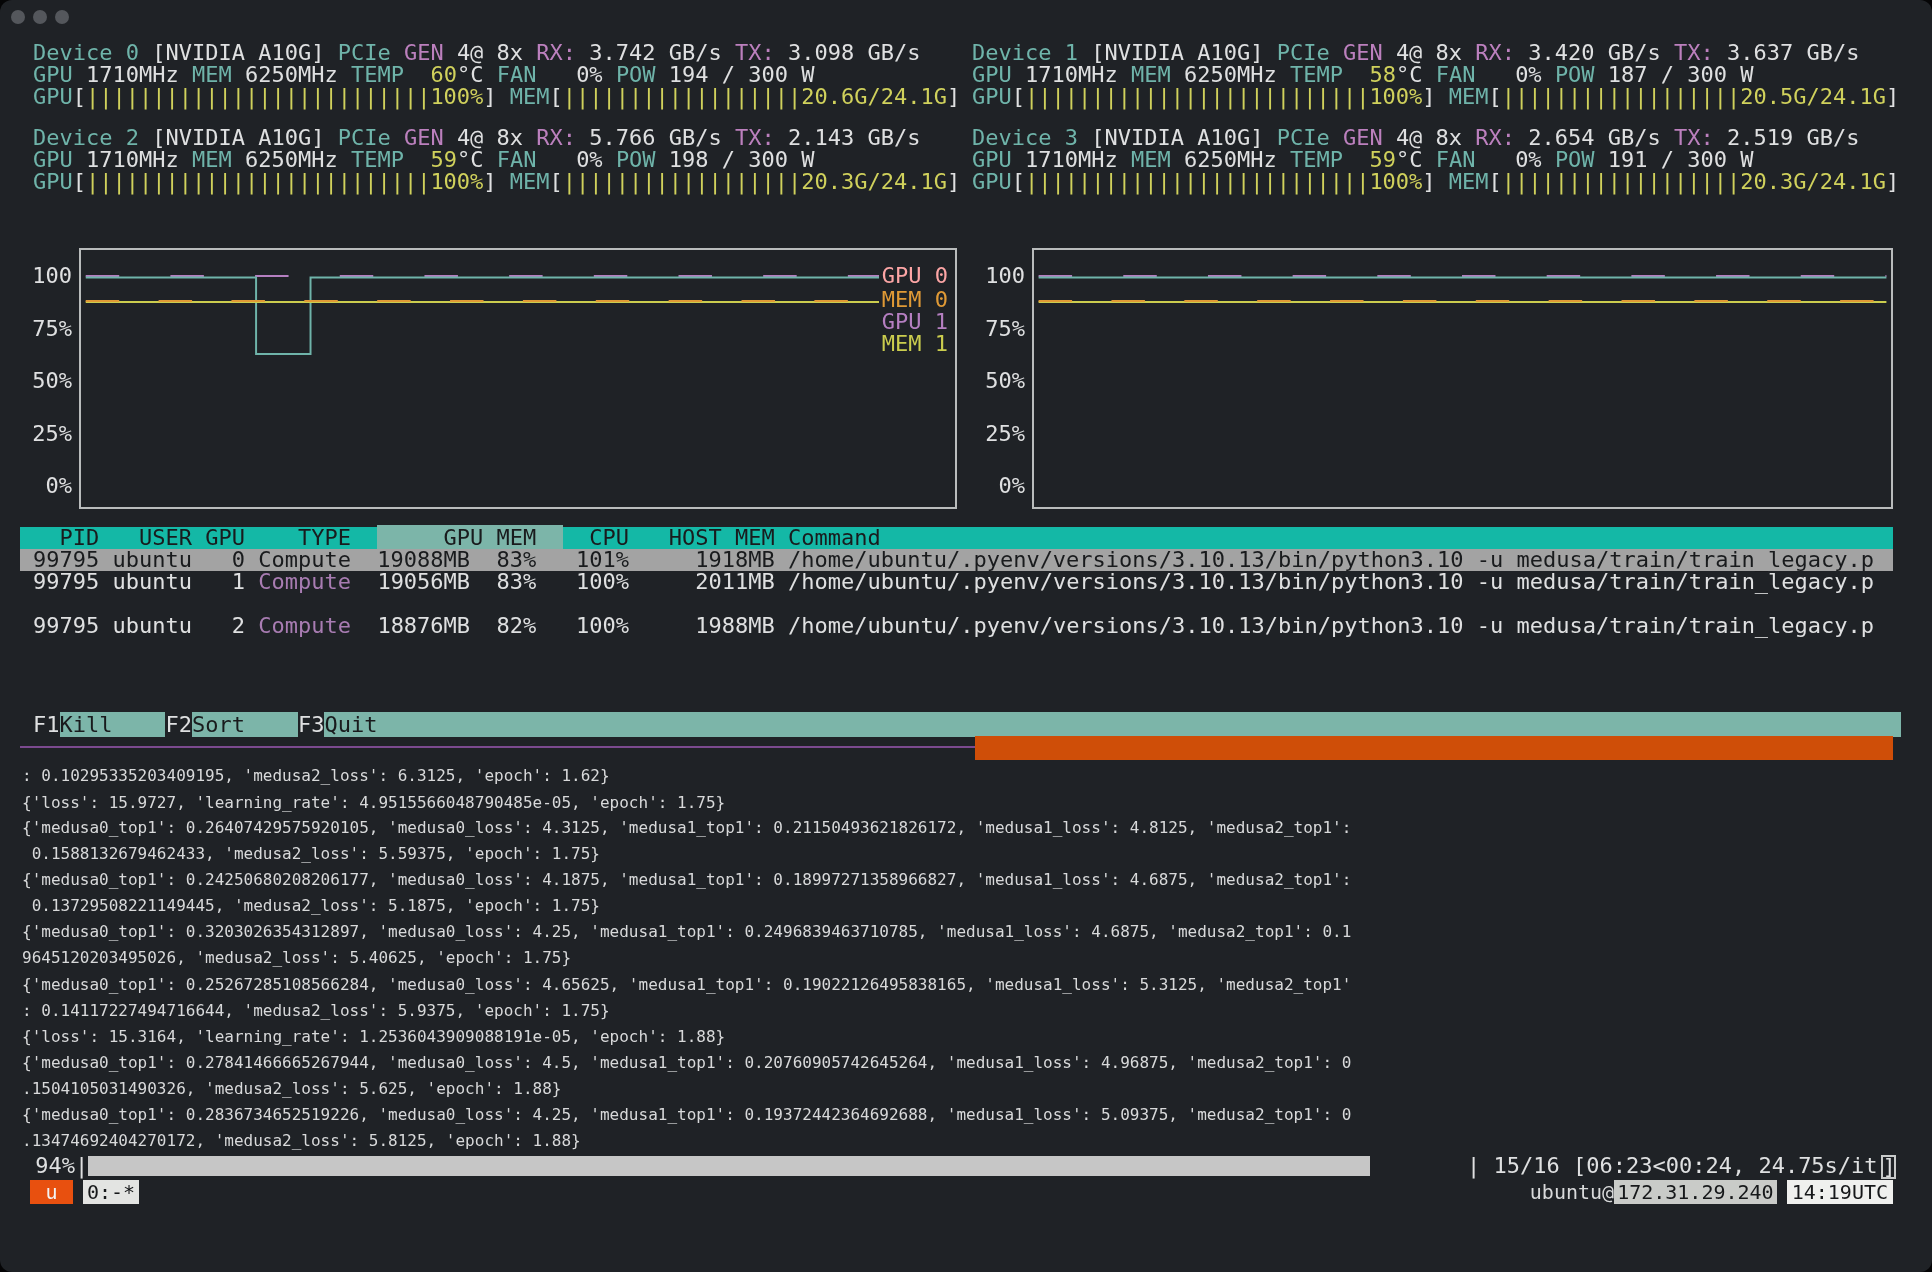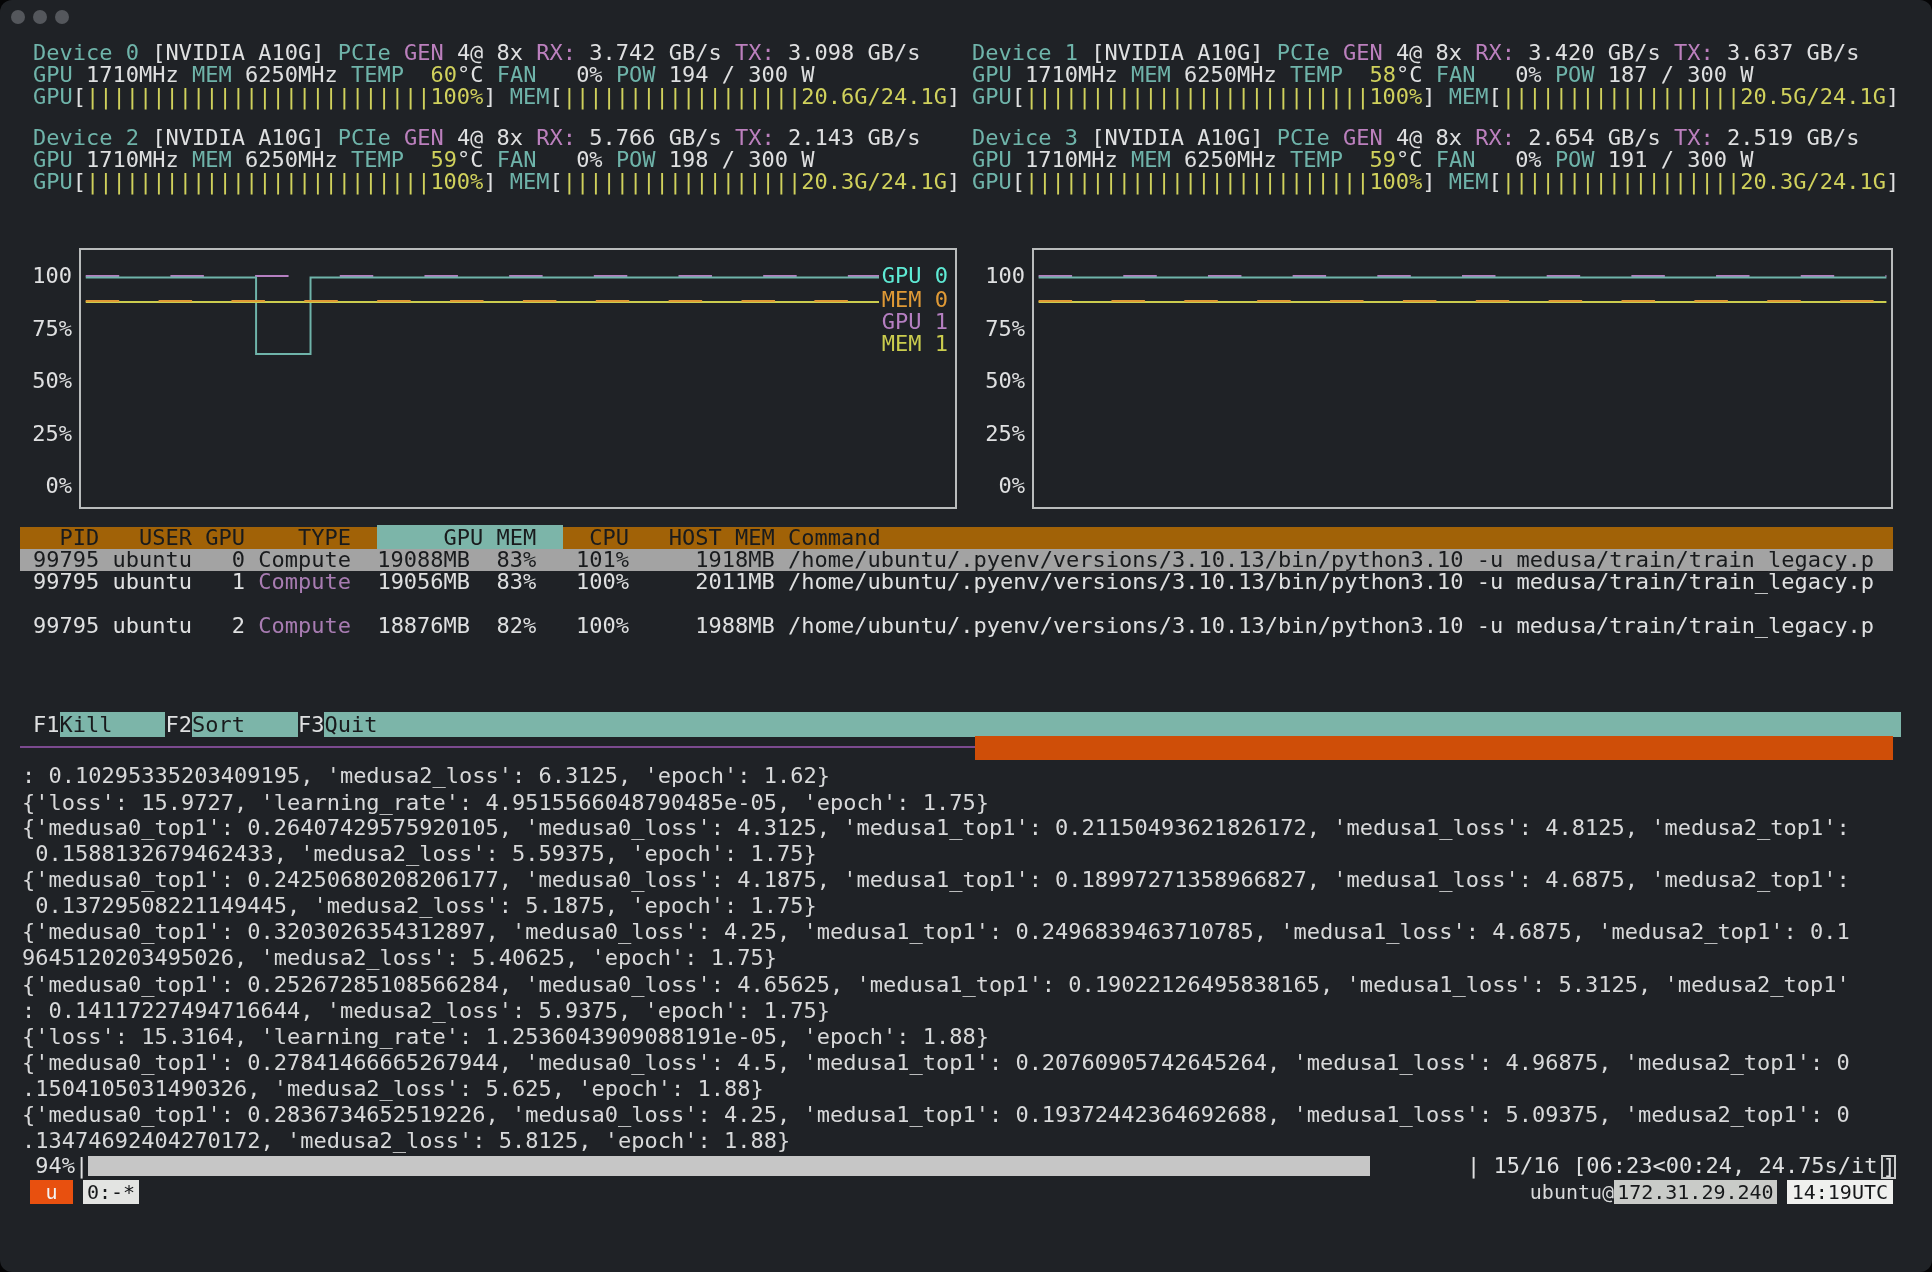--- a/index.html
+++ b/index.html
@@ -6,31 +6,31 @@
   body{width:1932px;height:1272px;overflow:hidden;position:relative;
        font-family:"DejaVu Sans Mono",monospace;}
   #window{position:absolute;left:0;top:0;width:1932px;height:1272px;
           background:#1f2226;border-radius:12px;overflow:hidden;}
   .dot{position:absolute;width:14px;height:14px;border-radius:50%;background:#54575c;top:10px;}
   .line{position:absolute;white-space:pre;font-size:22px;line-height:22px;color:#dfe0e1;}
   .c-cyan{color:#6fb4aa}.c-white{color:#dfe0e1}.c-mag{color:#bc80be}
   .c-yel{color:#d0d15c}.c-blk{color:#191b1d}.c-purple{color:#a87cb2}
   .bg-teal{background:#7cb5a9}
   .rowbar{position:absolute;left:20px;width:1873px;height:22px;}
-  .header-bg{background:#a16207}
+  .header-bg{background:#14b8a6}
   .sel-bg{background:#a3a3a3}
   .chart-svg{position:absolute;border:2px solid #b9bcbc;box-sizing:border-box;background:transparent;}
   .ycol{position:absolute;width:52px;height:261px;}
   .ylabel{position:absolute;right:0;font-size:22px;line-height:22px;color:#dfe0e1;white-space:pre;}
   .legendbox{position:absolute;height:261px;pointer-events:none;}
   .legend-item{position:absolute;right:6px;font-size:22px;line-height:22px;white-space:pre;
                background:#1f2226;padding:0 3px;}
   .divider{position:absolute;left:20px;top:746px;width:955px;height:2px;background:#7b4a8f;}
   .orange-block{position:absolute;left:975px;top:736px;width:918px;height:24px;background:#cf4e08;}
-  .log-line{position:absolute;left:22px;white-space:pre;font-size:22px;line-height:24px;color:#d8d9da;}
+  .log-line{position:absolute;left:22px;white-space:pre;font-size:16px;line-height:24px;color:#d8d9da;}
   .pfill{position:absolute;background:#c6c6c6;}
   .cursor-box{display:inline-block;width:11px;border:2px solid #c9cbcb;color:#dfe0e1;
               text-align:center;margin-left:3px;line-height:20px;height:20px;vertical-align:top;}
   .badge{position:absolute;font-size:20px;line-height:24px;height:24px;text-align:center;}
   .statusbar-right{position:absolute;right:39px;top:1180px;height:24px;display:flex;align-items:center;
                    font-size:20px;line-height:24px;}
   .ip-badge{background:#c9cbc8;color:#16181a;padding:0 3px;}
   .time-badge{background:#eff0ee;color:#16181a;padding:0 5px;margin-left:10px;}
   .host-prefix{color:#d9dadb;}
 </style>
@@ -66,21 +66,21 @@
       <div class="ylabel" style="top: 174.5px;">25%</div>
       <div class="ylabel" style="top: 227px;">0%</div>
     </div>
   <svg class="chart-svg" style="left:79px;top:248px" width="878" height="261" viewBox="0 0 878 261">
       <polyline points="0.0,26.3 878.0,26.3" fill="none" stroke="#b57fc1" stroke-width="2" stroke-dasharray="34 52"></polyline>
       <polyline points="0.0,28.0 173.0,28.0 173.0,105.7 228.3,105.7 228.3,28.0 878.0,28.0" fill="none" stroke="#6fb4aa" stroke-width="2"></polyline>
       <polyline points="0.0,52.8 878.0,52.8" fill="none" stroke="#cbcd4e" stroke-width="2"></polyline>
       <polyline points="0.0,51.9 878.0,51.9" fill="none" stroke="#e09a36" stroke-width="2" stroke-dasharray="34 40"></polyline>
     </svg>
   <div class="legendbox" style="left:79px;top:248px;width:878px">
-      <div class="legend-item" style="top: 17px; color: #5eead4;">GPU 0</div>
+      <div class="legend-item" style="top: 17px; color: #fca5a5;">GPU 0</div>
       <div class="legend-item" style="top: 41px; color: rgb(224, 154, 54);">MEM 0</div>
       <div class="legend-item" style="top: 63px; color: rgb(181, 127, 193);">GPU 1</div>
       <div class="legend-item" style="top: 85px; color: rgb(203, 205, 78);">MEM 1</div>
     </div>
 
   <div class="ycol" style="left:973px;top:248px">
       <div class="ylabel" style="top: 17px;">100</div>
       <div class="ylabel" style="top: 69.5px;">75%</div>
       <div class="ylabel" style="top: 122px;">50%</div>
       <div class="ylabel" style="top: 174.5px;">25%</div>

